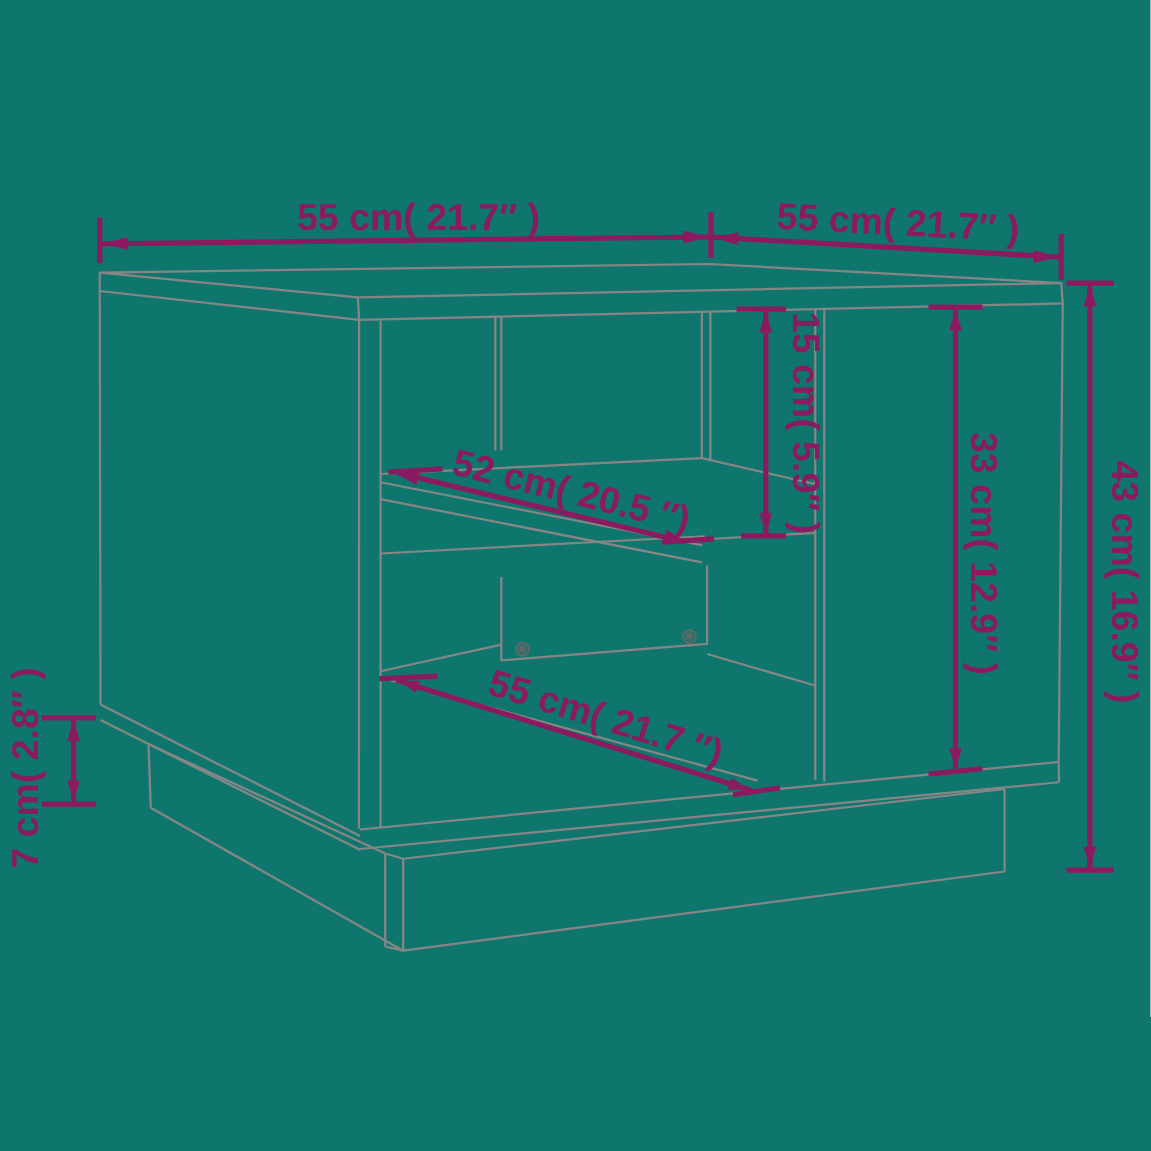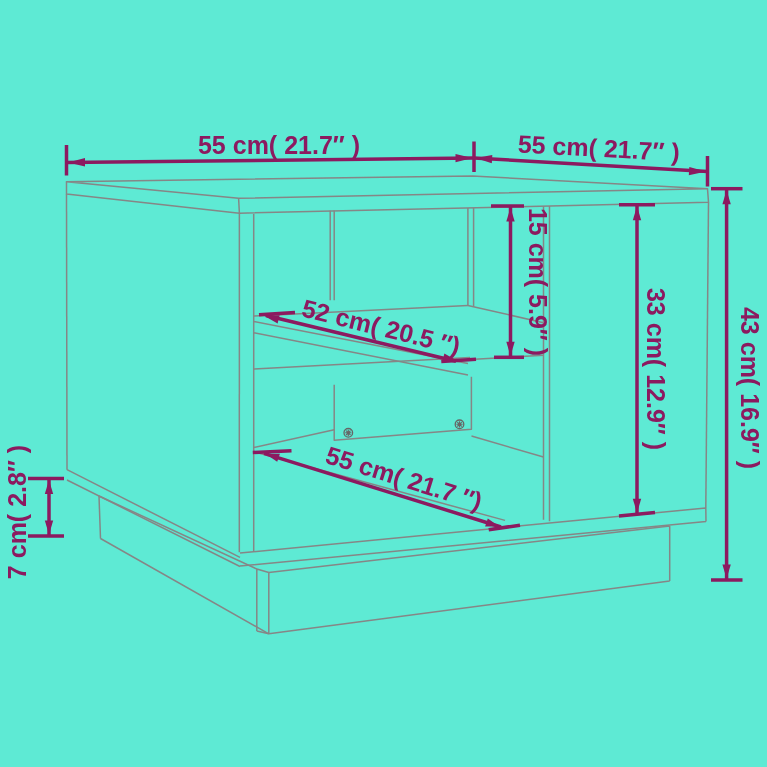--- a/index.html
+++ b/index.html
@@ -1,16 +1,16 @@
 <!DOCTYPE html>
 <html><head>
 <meta charset="utf-8">
 <style>
   html,body{margin:0;padding:0;background:#ffffff;}
-  .wrap{width:767px;height:767px;position:relative;background:#5eead4;overflow:hidden;}
+  .wrap{width:767px;height:767px;position:relative;background:#0f766e;overflow:hidden;}
   text{font-family:"Liberation Sans", sans-serif;font-weight:bold;fill:#8C1A60;}
 </style>
 </head>
 <body>
 <div class="wrap">
 <svg width="767" height="767" viewBox="0 0 767 767" xmlns="http://www.w3.org/2000/svg">
 <g stroke="#868686" stroke-width="1.5" fill="none" stroke-linejoin="round">
 
   <path d="M66.5,181.8 L472.4,176 L707.5,188.7 L238.6,198.3 Z"></path>
 

